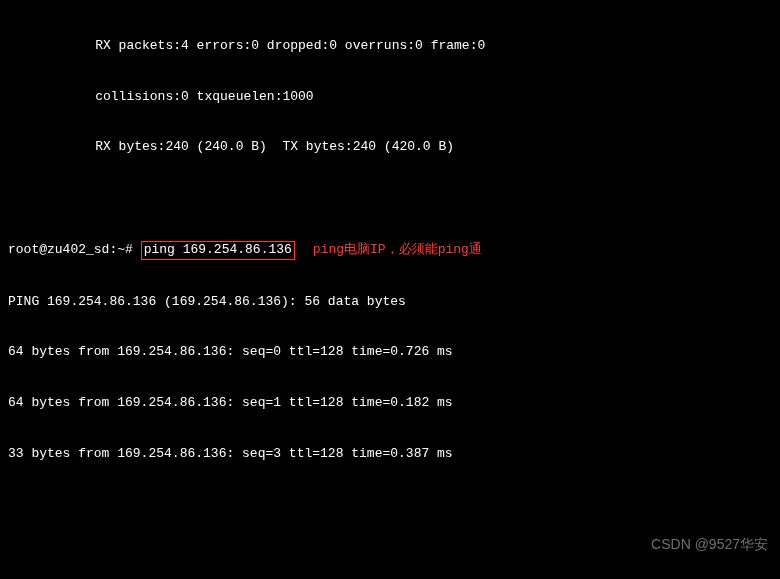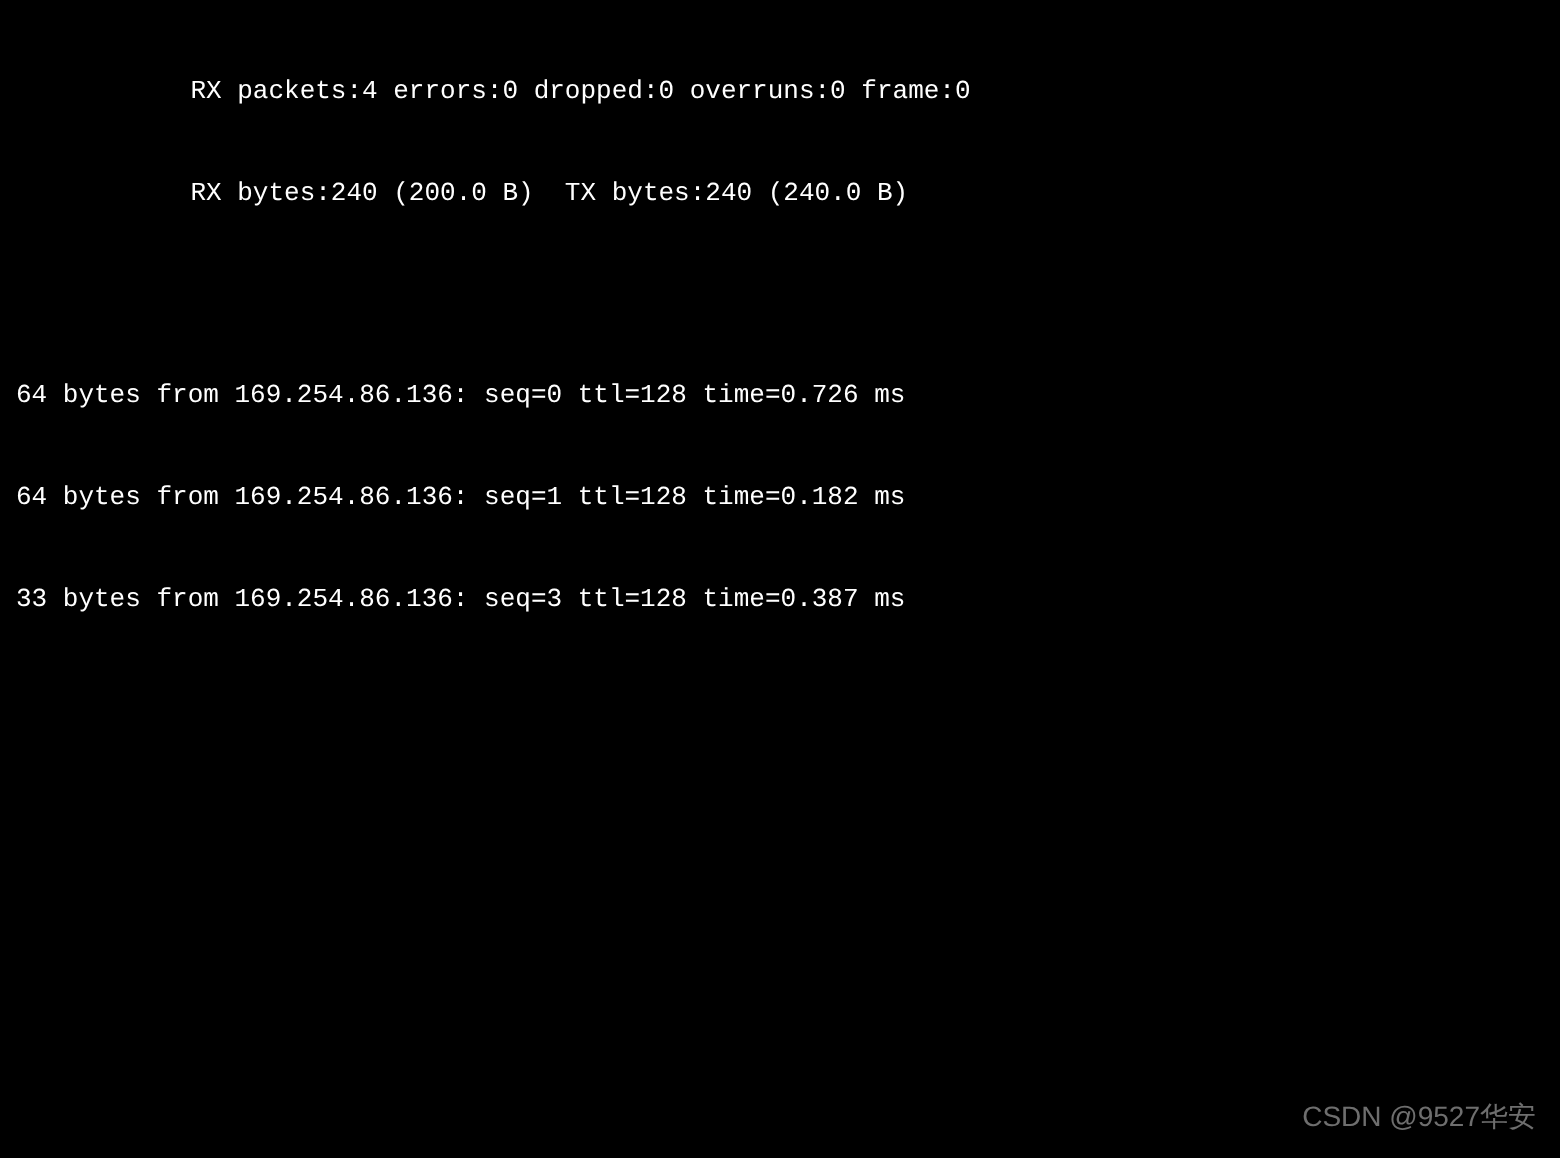--- a/index.html
+++ b/index.html
@@ -33,35 +33,38 @@
       border: 1px solid #ff3b30;
       padding: 0 2px;
       display: inline-block;
     }
     .annotation {
       color: #ff3b30;
       margin-left: 18px;
     }
     .watermark {
       position: absolute;
-      bottom: 12px;
+      bottom: 26px;
       right: 12px;
       color: rgba(200, 200, 200, 0.55);
       font-family: Arial, sans-serif;
       font-size: 14px;
     }
     .indent1 { padding-left: 56px; }
   </style>
 </head>
 <body>
 
 <div class="terminal">
   <div class="line indent1">    RX packets:4 errors:0 dropped:0 overruns:0 frame:0</div>
-  <div class="line indent1">    RX bytes:240 (200.0 B)  TX bytes:240 (240.0 B)</div>
+  <div class="line indent1">    collisions:0 txqueuelen:1000</div>
+  <div class="line indent1">    RX bytes:240 (240.0 B)  TX bytes:240 (420.0 B)</div>
   <div class="line">&nbsp;</div>
+  <div class="line"><span class="prompt-user">root@zu402_sd:~# </span><span class="cmd-boxed">ping 169.254.86.136</span><span class="annotation">ping电脑IP，必须能ping通</span></div>
+  <div class="line">PING 169.254.86.136 (169.254.86.136): 56 data bytes</div>
   <div class="line">64 bytes from 169.254.86.136: seq=0 ttl=128 time=0.726 ms</div>
   <div class="line">64 bytes from 169.254.86.136: seq=1 ttl=128 time=0.182 ms</div>
   <div class="line">33 bytes from 169.254.86.136: seq=3 ttl=128 time=0.387 ms</div>
   
   
   
   
   
   
   

